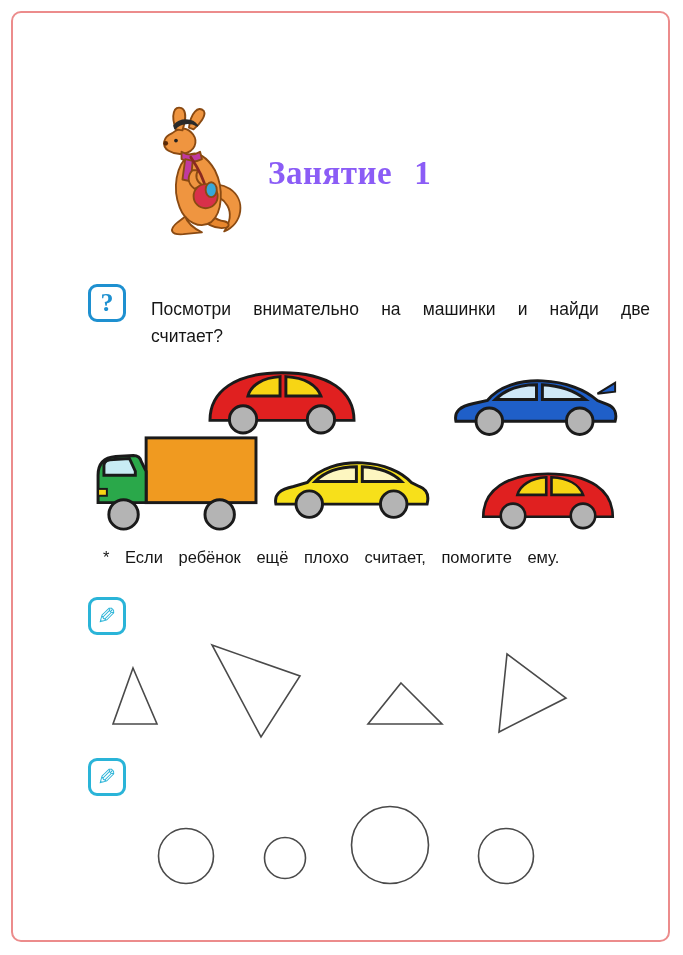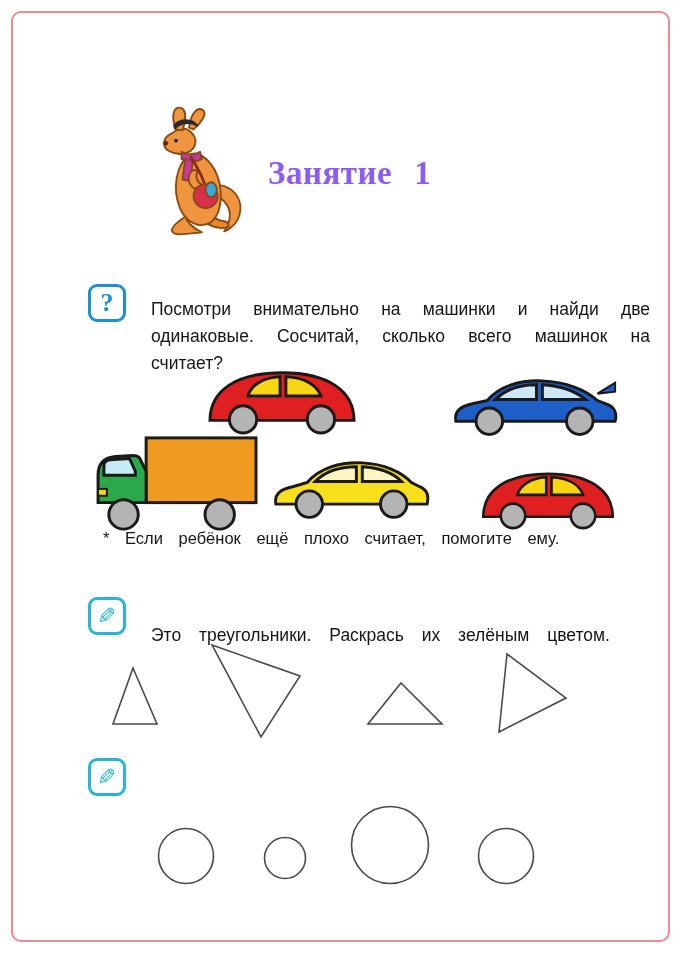--- a/index.html
+++ b/index.html
@@ -22,21 +22,21 @@
   .p1{left:88px;top:597px}
   .p2{left:88px;top:758px}
 
   .task-text{position:absolute;left:137px;width:499px;font-size:17.5px;line-height:27px;margin:14px}
   .task-text.main{top:282px}
   .jline{text-align:justify;text-align-last:justify}
   .single{word-spacing:13px;white-space:nowrap}
   .t2{top:608px}
   .t3{top:769px}
 
-  .footnote{position:absolute;left:103px;top:529px;margin:0;font-size:16.5px;word-spacing:11px;white-space:nowrap}
+  .footnote{position:absolute;left:103px;top:548px;margin:0;font-size:16.5px;word-spacing:11px;white-space:nowrap}
 
   .art{position:absolute}
   svg{display:block}
 </style>
 </head>
 <body>
 
 <div class="page">
   <div class="frame"></div>
 
@@ -63,21 +63,20 @@
     </svg>
   </div>
 
   <h1 class="title"><span>Занятие</span><span class="num">1</span></h1>
 
   <div class="task-icon question">
     <span>?</span>
   </div>
   <div class="task-text main">
     <div class="jline">Посмотри внимательно на машинки и найди две</div>
-    <div class="jline">одинаковые. Сосчитай, сколько всего машинок на</div>
     <div>считает?</div>
   </div>
 
   <div class="art" style="left:204px;top:362px">
     <svg viewBox="0 0 160 75" width="156" height="73">
       <g stroke="#1a1a1a" stroke-width="3">
         <path d="M6 60 C6 30 32 11 80 11 C128 11 154 30 154 60 Z" fill="#e02020"></path>
         <path d="M78 15 C60 16 48 24 45 35 L78 35 Z" fill="#f7d514"></path>
         <path d="M84 15 C104 16 116 24 120 35 L84 35 Z" fill="#f7d514"></path>
         <circle cx="40" cy="59" r="14" fill="#b4b4b4"></circle>
@@ -134,21 +133,20 @@
         <circle cx="120" cy="59" r="14" fill="#b4b4b4"></circle>
       </g>
     </svg>
   </div>
 
   <p class="footnote">* Если ребёнок ещё плохо считает, помогите ему.</p>
 
   <div class="task-icon pencil p1">
     <span>✎</span>
   </div>
-  <p class="task-text single t2">Это треугольники. Раскрась их зелёным цветом.</p>
 
   <div class="art" style="left:111px;top:666px">
     <svg viewBox="0 0 48 60" width="48" height="60">
       <polygon points="22,2 46,58 2,58" fill="#ffffff" stroke="#4a4a4a" stroke-width="1.6"></polygon>
     </svg>
   </div>
   <div class="art" style="left:203px;top:643px">
     <svg viewBox="0 0 100 96" width="100" height="96">
       <polygon points="9,2 97,33 58,94" fill="#ffffff" stroke="#4a4a4a" stroke-width="1.6"></polygon>
     </svg>

